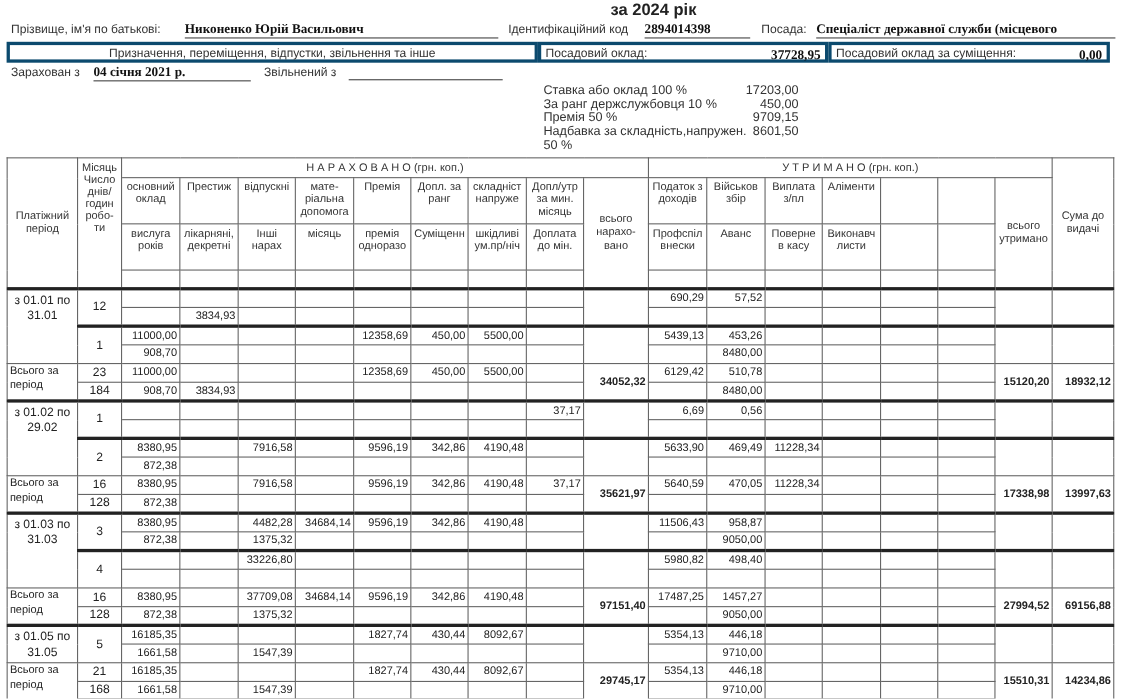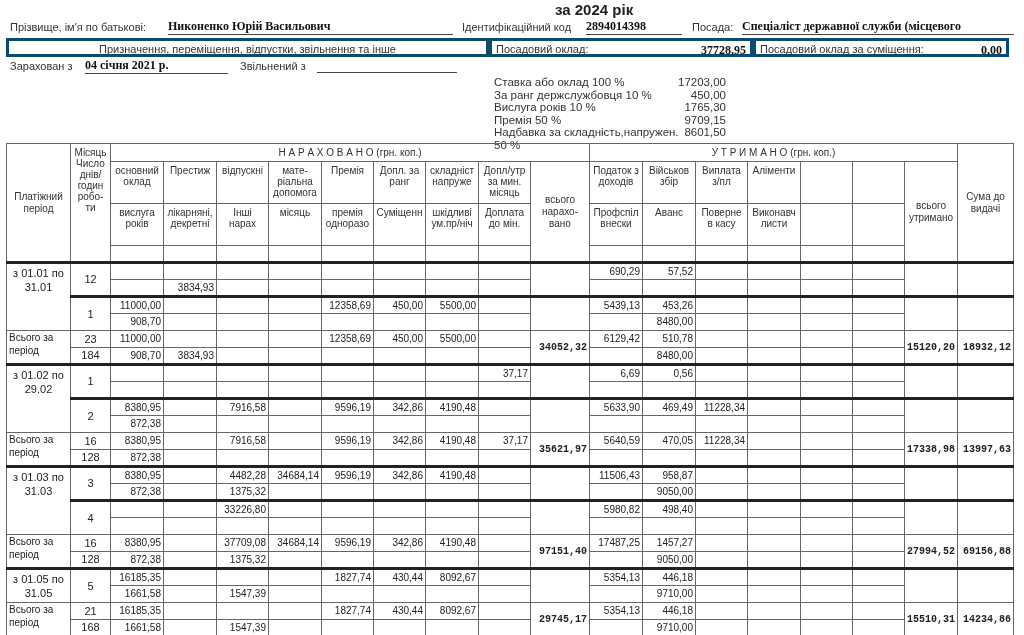--- a/index.html
+++ b/index.html
@@ -10,21 +10,21 @@
   .val{font-family:"Liberation Serif",serif;font-weight:bold;font-size:12px;color:#111;}
   .uline{border-bottom:1px solid #444;}
   .box{position:absolute;border:3px solid #0c4a6e;box-sizing:border-box;font-size:11px;}
   table.grid{position:absolute;left:6px;top:143px;border-collapse:collapse;table-layout:fixed;font-size:10px;}
   table.grid td{border:1px solid #666;padding:0 2px;height:17px;box-sizing:border-box;overflow:hidden;white-space:nowrap;text-align:right;vertical-align:top;line-height:15px;}
   table.grid td.h{text-align:center;white-space:normal;line-height:11px;vertical-align:top;padding-top:3px;font-size:10px;color:#333;}
   table.grid td.hc{text-align:center;vertical-align:middle;white-space:normal;line-height:12px;font-size:10px;color:#333;}
   table.grid td.c{text-align:center;vertical-align:middle;font-size:11px;}
   table.grid td.per{text-align:center;vertical-align:top;white-space:normal;line-height:14px;font-size:11px;padding-top:2px;}
   table.grid td.tot{text-align:left;vertical-align:top;white-space:normal;line-height:13px;font-size:10px;}
-  table.grid td.b{font-weight:bold;vertical-align:middle;font-family:Liberation Mono, monospace;font-size:10px;}
+  table.grid td.b{font-weight:bold;vertical-align:middle;font-family:Liberation Sans, sans-serif;font-size:10px;}
   table.grid tr.sep td{border-top:3px solid #222;}
   table.grid tr.hdrbot td{border-bottom:3px solid #222;}
   table.grid tr.last td{border-bottom:3px solid #222;}
 </style>
 </head>
 <body>
 
 <div class="abs title">за 2024 рік</div>
 
 <div class="abs lbl" style="left:10px;top:21px;">Прізвище, ім'я по батькові:</div>
@@ -45,21 +45,20 @@
 </div>
 
 <div class="abs lbl" style="left:10px;top:60px;">Зарахован з</div>
 <div class="abs val uline" style="left:85px;top:58px;width:143px;">04 січня 2021 р.</div>
 <div class="abs lbl" style="left:240px;top:60px;">Звільнений з</div>
 <div class="abs val uline" style="left:317px;top:58px;width:140px;height:14px;"></div>
 
 <div id="breakdown" class="abs" style="left:494px;top:60px;font-size:11.5px;line-height:12.5px;color:#333;margin-top:16px;">
     <div style="position: relative; width: 232px; height: 12.5px;"><span>Ставка або оклад  100 %</span><span style="position: absolute; right: 0px;">17203,00</span></div>
     <div style="position: relative; width: 232px; height: 12.5px;"><span>За ранг держслужбовця   10 %</span><span style="position: absolute; right: 0px;">450,00</span></div>
-    <div style="position: relative; width: 232px; height: 12.5px;"><span>Вислуга років  10 %</span><span style="position: absolute; right: 0px;">1765,30</span></div>
     <div style="position: relative; width: 232px; height: 12.5px;"><span>Премія  50 %</span><span style="position: absolute; right: 0px;">9709,15</span></div>
     <div style="position: relative; width: 232px; height: 12.5px;"><span>Надбавка за складність,напружен.</span><span style="position: absolute; right: 0px;">8601,50</span></div>
     <div style="position: relative; width: 232px; height: 12.5px;"><span>50 %</span><span style="position: absolute; right: 0px;"></span></div>
   </div>
 
 <table class="grid" id="grid">
   <colgroup>
     <col style="width:64px">
       <col style="width:40px">
     <col style="width:53px">

